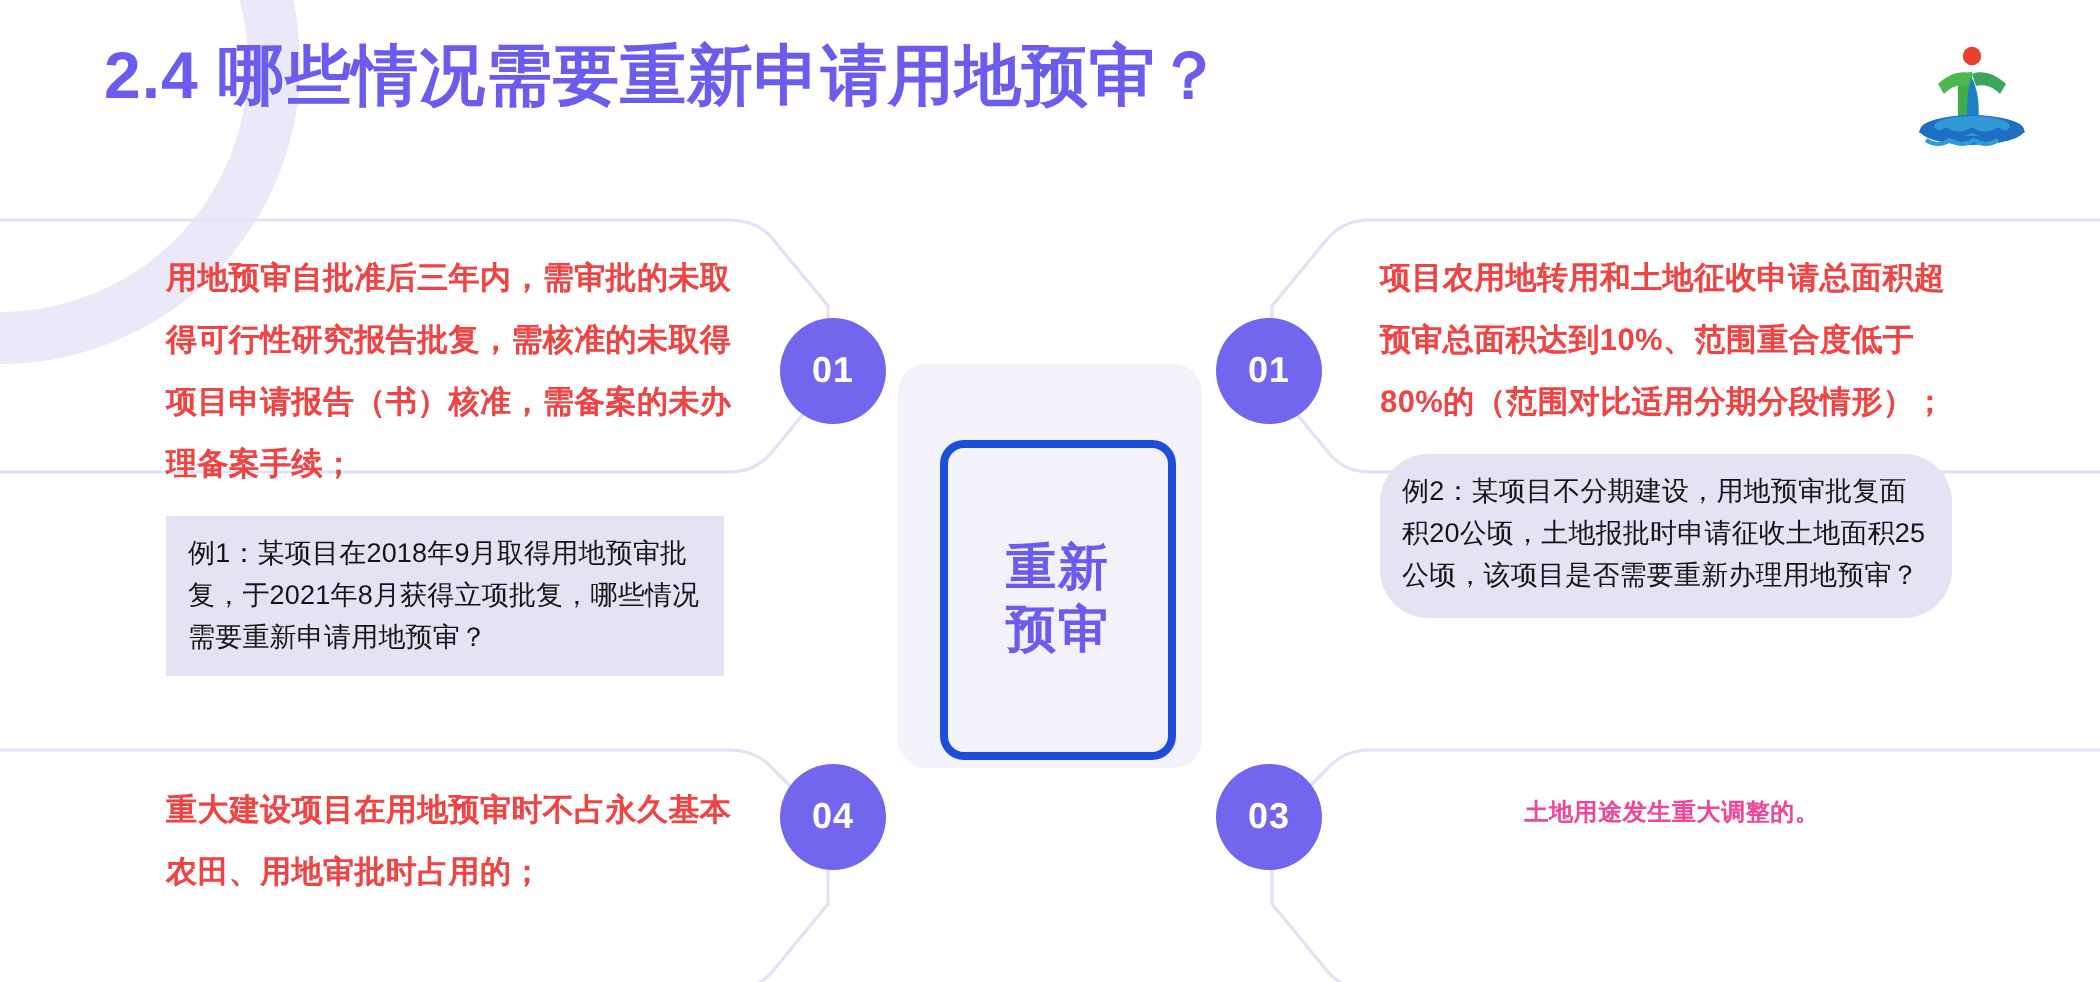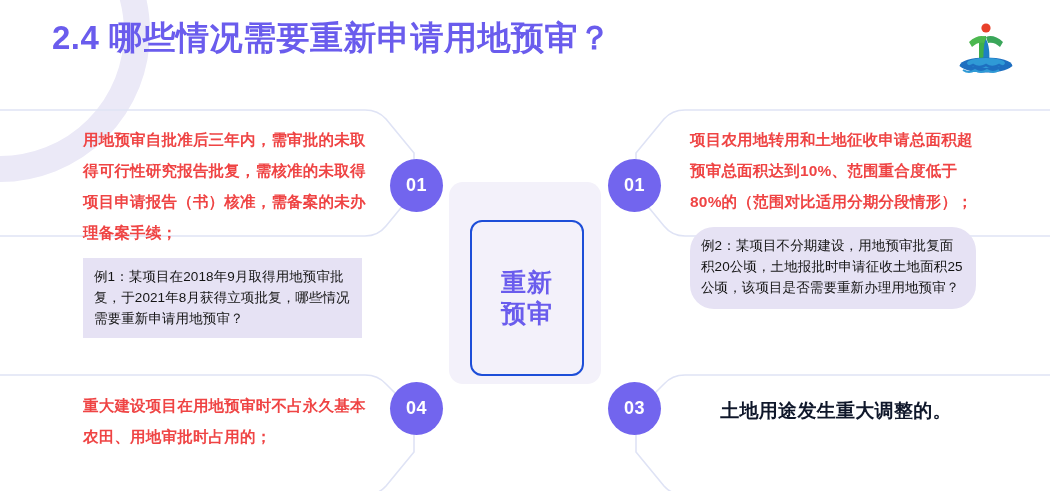--- a/index.html
+++ b/index.html
@@ -68,21 +68,21 @@
     height: 202px;
     background: #f3f1fa;
     border-radius: 14px;
   }
   .center-card {
     position: absolute;
     left: 470px;
     top: 220px;
     width: 110px;
     height: 152px;
-    border: 2px solid #1d4ed8;
+    border: 4px solid #1d4ed8;
     border-radius: 12px;
     background: transparent;
     display: flex;
     flex-direction: column;
     align-items: center;
     justify-content: center;
   }
   .center-card .line {
     font-size: 25px;
     font-weight: bold;
@@ -138,23 +138,23 @@
     font-size: 13.5px;
     font-weight: normal;
     color: #141414;
     line-height: 1.55;
     letter-spacing: 0.1px;
   }
   .example-box.ex1 { width: 279px; height: 80px; }
   .example-box.ex2 { width: 286px; height: 82px; border-radius: 24px; }
 
   .q3-text {
-    font-size: 19px;
-    font-weight: bold;
-    color: #0f172a;
+    font-size: 12px;
+    font-weight: bold;
+    color: #ec4899;
     letter-spacing: 0.3px;
   }
 </style>
 </head>
 <body>
 
 <div id="slide">
 
   <div class="corner-arc"></div>
 

